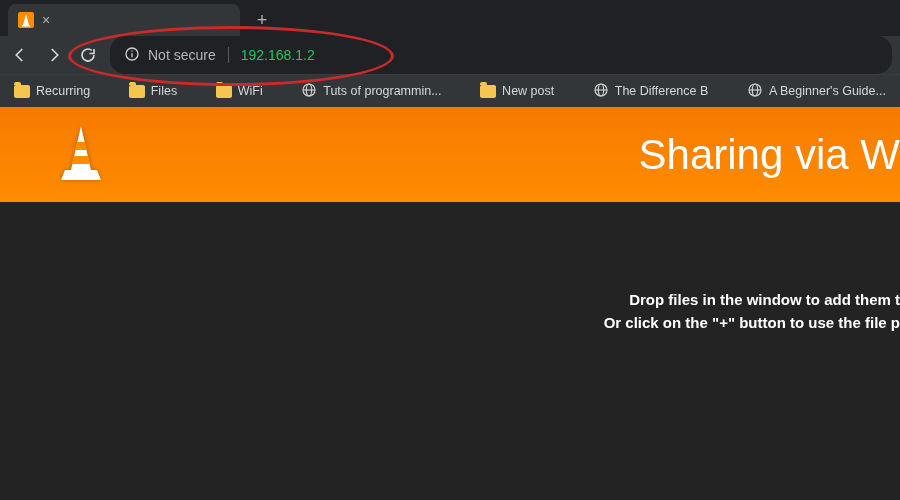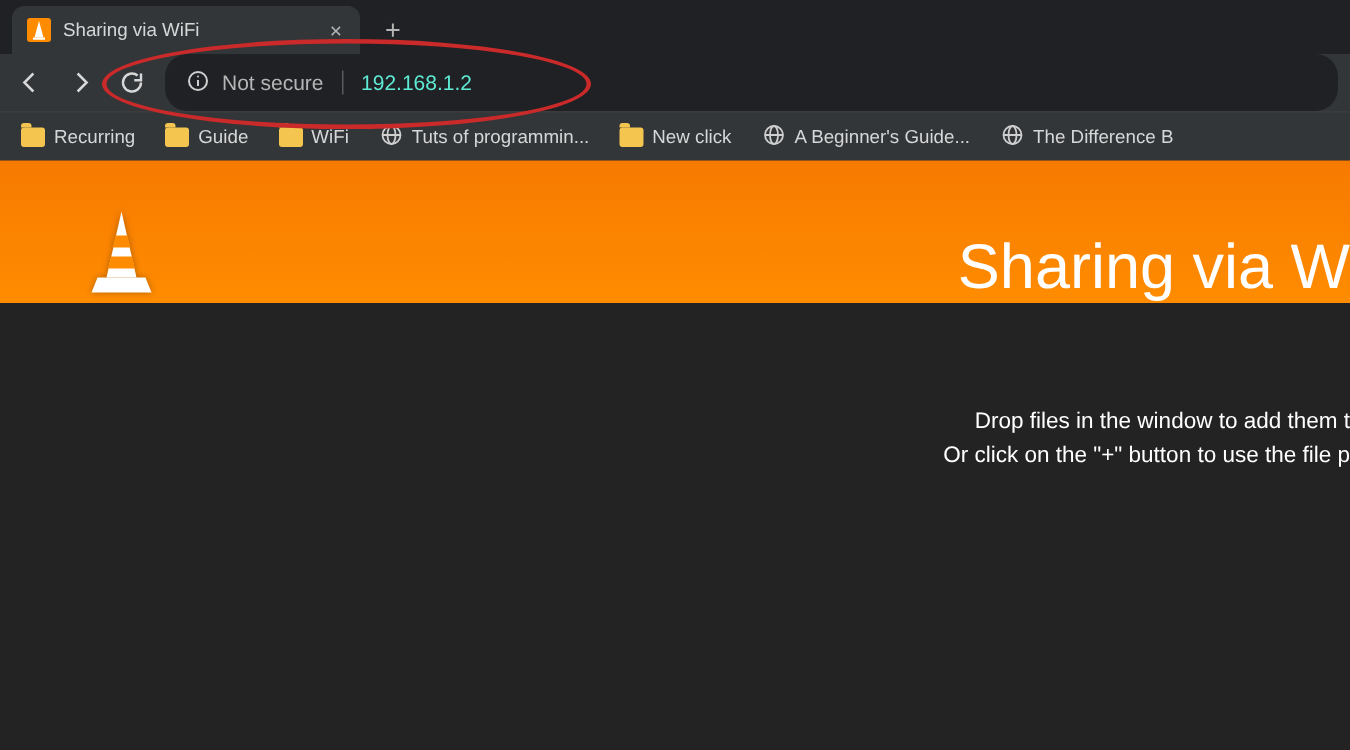--- a/index.html
+++ b/index.html
@@ -26,57 +26,56 @@
   .newtab{width:28px;height:28px;margin-left:8px;margin-bottom:2px;display:flex;align-items:center;justify-content:center;color:var(--chrome-muted);border-radius:50%;font-size:18px;line-height:1;}
 
   
   .toolbar{height:38px;background:var(--chrome-tab);display:flex;align-items:center;padding:0 8px;gap:10px;color:var(--chrome-text);position:relative;}
   .nav-btn{width:24px;height:24px;display:flex;align-items:center;justify-content:center;color:var(--chrome-text);}
   .nav-btn svg{width:18px;height:18px;}
   .omnibox{flex:1;height:38px;background:var(--chrome-darker);border-radius:15px;display:flex;align-items:center;padding:0 14px;gap:8px;color:var(--chrome-text);font-size:14px;position:relative;}
   .omnibox .sec-icon svg{width:16px;height:16px;}
   .omnibox .sec-label{color:var(--chrome-muted);}
   .omnibox .divider{width:1px;height:16px;background:#5a5a5a;margin:0 4px;}
-  .omnibox .url{color:#5eead4;}
+  .omnibox .url{color:#22c55e;}
 
   .annotation-ellipse{position:absolute;left:68px;top:-10px;width:320px;height:54px;border:3px solid var(--annotation);border-radius:50%;pointer-events:none;z-index:50;}
 
   
-  .bookmarks{height:32px;background:var(--chrome-tab);border-top:1px solid #3c3c3c;display:flex;align-items:center;gap:4px;padding:0 6px;color:var(--chrome-text);font-size:12.5px;overflow:hidden;white-space:nowrap;}
+  .bookmarks{height:32px;background:var(--chrome-tab);border-top:1px solid #3c3c3c;display:flex;align-items:center;gap:4px;padding:0 6px;color:var(--chrome-text);font-size:12.5px;overflow:hidden;white-space:nowrap;justify-content:space-between;}
   .bm{display:flex;align-items:center;gap:6px;padding:4px 8px;border-radius:4px;}
   .bm .folder{width:16px;height:13px;background:var(--bookmark-yellow);border-radius:2px;position:relative;}
   .bm .folder::before{content:"";position:absolute;top:-3px;left:0;width:7px;height:3px;background:var(--bookmark-yellow);border-top-left-radius:2px;border-top-right-radius:2px;}
   .bm .globe svg{width:16px;height:16px;}
 
   
   .page{height:calc(500px - 36px - 38px - 32px);display:flex;flex-direction:column;}
-  .orange-bar{height:95px;background:linear-gradient(180deg,var(--orange-1) 0%,var(--orange-2) 100%);display:flex;align-items:flex-end;justify-content:space-between;padding:0 0 0 57px;overflow:hidden;}
+  .orange-bar{height:95px;background:linear-gradient(180deg,var(--orange-1) 0%,var(--orange-2) 100%);display:flex;align-items:center;justify-content:space-between;padding:0 0 0 57px;overflow:hidden;}
   .orange-bar .heading{color:#fff;font-size:42px;font-weight:300;white-space:nowrap;}
   .vlc-cone svg{width:48px;height:58px;filter:drop-shadow(0 0 2px rgba(0,0,0,.3));}
 
   .content-dark{flex:1;background:var(--page-dark);color:var(--page-text);text-align:right;padding:60px 0 0 0;overflow:hidden;}
   .content-dark h2{font-size:32px;font-weight:700;margin:0;padding-right:0;white-space:nowrap;}
-  .content-dark p{font-size:15px;margin:8px 0 0 0;line-height:1.5;white-space:nowrap;}
+  .content-dark p{font-size:15px;margin:27px 0 0 0;line-height:1.5;white-space:nowrap;font-weight:bold;}
 
   
   .cone-mini svg{width:16px;height:16px;}
 </style>
 </head>
 <body>
 
 <div class="tabstrip">
   <div class="tab">
     <span class="favicon cone-mini">
       <svg viewBox="0 0 32 32">
           <rect x="0" y="0" width="32" height="32" rx="4" fill="#ff8c00"></rect>
           <polygon points="16,4 22,26 10,26" fill="#ffffff"></polygon>
           <rect x="8" y="26" width="16" height="3" fill="#ffffff"></rect>
         </svg>
     </span>
-    <span class="title">Sharing via WiFi</span>
     <span class="close">×</span>
   </div>
   <div class="newtab">+</div>
 </div>
 
 <div class="toolbar">
   <div class="nav-btn">
     <svg viewBox="0 0 24 24" fill="none" stroke="currentColor" stroke-width="2.2">
         <polyline points="15 4 7 12 15 20"></polyline>
       </svg>
@@ -109,53 +108,53 @@
   <div class="annotation-ellipse"></div>
 </div>
 
 <div class="bookmarks">
   <div class="bm">
       <span class="folder"></span>
       <span>Recurring</span>
     </div>
   <div class="bm">
       <span class="folder"></span>
-      <span>Guide</span>
+      <span>Files</span>
     </div>
   <div class="bm">
       <span class="folder"></span>
       <span>WiFi</span>
     </div>
   <div class="bm">
       <span class="globe"><svg viewBox="0 0 24 24" fill="none" stroke="#cfcfcf" stroke-width="1.8">
           <circle cx="12" cy="12" r="9"></circle>
           <ellipse cx="12" cy="12" rx="4" ry="9"></ellipse>
           <line x1="3" y1="12" x2="21" y2="12"></line>
         </svg></span>
       <span>Tuts of programmin...</span>
     </div>
   <div class="bm">
       <span class="folder"></span>
-      <span>New click</span>
+      <span>New post</span>
+    </div>
+  <div class="bm">
+      <span class="globe"><svg viewBox="0 0 24 24" fill="none" stroke="#cfcfcf" stroke-width="1.8">
+          <circle cx="12" cy="12" r="9"></circle>
+          <ellipse cx="12" cy="12" rx="4" ry="9"></ellipse>
+          <line x1="3" y1="12" x2="21" y2="12"></line>
+        </svg></span>
+      <span>The Difference B</span>
     </div>
   <div class="bm">
       <span class="globe"><svg viewBox="0 0 24 24" fill="none" stroke="#cfcfcf" stroke-width="1.8">
           <circle cx="12" cy="12" r="9"></circle>
           <ellipse cx="12" cy="12" rx="4" ry="9"></ellipse>
           <line x1="3" y1="12" x2="21" y2="12"></line>
         </svg></span>
       <span>A Beginner's Guide...</span>
-    </div>
-  <div class="bm">
-      <span class="globe"><svg viewBox="0 0 24 24" fill="none" stroke="#cfcfcf" stroke-width="1.8">
-          <circle cx="12" cy="12" r="9"></circle>
-          <ellipse cx="12" cy="12" rx="4" ry="9"></ellipse>
-          <line x1="3" y1="12" x2="21" y2="12"></line>
-        </svg></span>
-      <span>The Difference B</span>
     </div>
 </div>
 
 <div class="page">
   <div class="orange-bar">
     <span class="vlc-cone">
       <svg viewBox="0 0 48 58">
         <polygon points="24,2 34,46 14,46" fill="#ffffff"></polygon>
         <polygon points="20,18 28,18 30,26 18,26" fill="#ff8c00"></polygon>
         <polygon points="17,32 31,32 33,40 15,40" fill="#ff8c00"></polygon>

